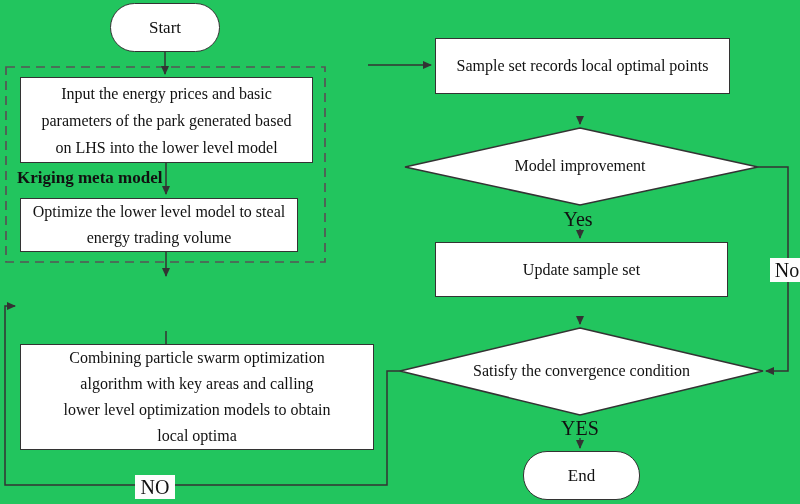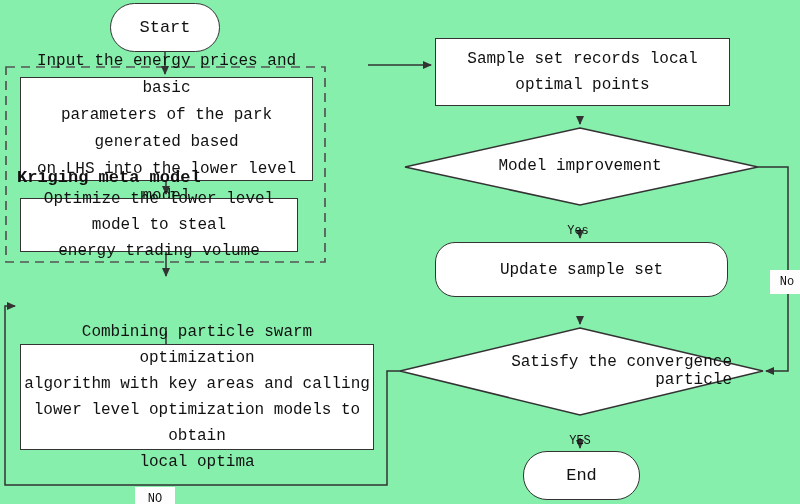--- a/index.html
+++ b/index.html
@@ -4,22 +4,22 @@
 <style>
   html, body {
     margin: 0;
     padding: 0;
     background: #ffffff;
   }
   .stage {
     position: relative;
     width: 800px;
     height: 504px;
-    background: #86efac;
-    font-family: Liberation Mono, monospace;
+    background: #22c55e;
+    font-family: Liberation Serif, serif;
     color: #111111;
     overflow: hidden;
   }
   .stage svg.canvas {
     position: absolute;
     left: 0; top: 0;
     width: 800px; height: 504px;
   }
   .node {
     position: absolute;
@@ -51,23 +51,22 @@
     text-align: right;
     font-size: 16px;
     color: #111111;
   }
   .edge-label {
     position: absolute;
     display: flex;
     align-items: center;
     justify-content: center;
     text-align: center;
-    font-size: 12px;
+    font-size: 20px;
     color: #111111;
-    margin-top: 12px;
   }
   .edge-label.on-line {
     background: #fdfdfd;
   }
   .module-label {
     position: absolute;
     font-size: 17px;
     font-weight: bold;
     color: #111111;
     text-align: left;
@@ -101,52 +100,52 @@
     <polyline points="401,371 387,371 387,485 5,485 5,306 15,306" fill="none" stroke="#333333" stroke-width="1.5" marker-end="url(#arr)"></polyline>
 
     <polygon points="580,128 758,167 580,205 405,167" fill="#ffffff" stroke="#333333" stroke-width="1.5"></polygon>
     <polygon points="580,328 763,371 580,415 400,371" fill="#ffffff" stroke="#333333" stroke-width="1.5"></polygon>
   </svg>
 
   <div class="node oval" style="left:110px; top:3px; width:110px; height:49px;">
     <span>Start</span>
   </div>
 
-  <div class="node rect" style="left:20px; top:77px; width:293px; height:104px; line-height:27px;">
+  <div class="node rect" style="left:20px; top:77px; width:293px; height:86px; line-height:27px;">
     <span>Input the energy prices and basic
 parameters of the park generated based
 on LHS into the lower level model</span>
   </div>
 
   <div class="module-label" style="left:17px; top:153px; width:220px;margin-top:14px;">Kriging meta model</div>
 
   <div class="node rect" style="left:20px; top:198px; width:278px; height:54px;">
     <span>Optimize the lower level model to steal
 energy trading volume</span>
   </div>
 
 
   <div class="node rect" style="left:20px; top:344px; width:354px; height:106px;">
     <span>Combining particle swarm optimization
 algorithm with key areas and calling
 lower level optimization models to obtain
 local optima</span>
   </div>
 
-  <div class="node rect" style="left:435px; top:38px; width:295px; height:68px;">
+  <div class="node rect" style="left:435px; top:38px; width:295px; height:56px;">
     <span>Sample set records local optimal points</span>
   </div>
 
   <div class="diamond-label" style="left:455px; top:154px; width:250px; height:24px;">Model improvement</div>
 
-  <div class="node rect" style="left:435px; top:242px; width:293px; height:55px;border-radius:20px;">
+  <div class="node rect" style="left:435px; top:242px; width:293px; height:55px;">
     <span>Update sample set</span>
   </div>
 
-  <div class="diamond-label" style="left:431px; top:359px; width:301px; height:24px;">Satisfy the convergence particle</div>
+  <div class="diamond-label" style="left:431px; top:359px; width:301px; height:24px;">Satisfy the convergence condition</div>
 
   <div class="node oval" style="left:523px; top:451px; width:117px; height:49px; border-radius:24px;">
     <span>End</span>
   </div>
 
   <div class="edge-label" style="left:558px; top:208px; width:40px; height:22px;">Yes</div>
   <div class="edge-label on-line" style="left:770px; top:258px; width:34px; height:24px;">No</div>
   <div class="edge-label" style="left:556px; top:418px; width:48px; height:21px;">YES</div>
   <div class="edge-label on-line" style="left:135px; top:475px; width:40px; height:24px;">NO</div>
 

